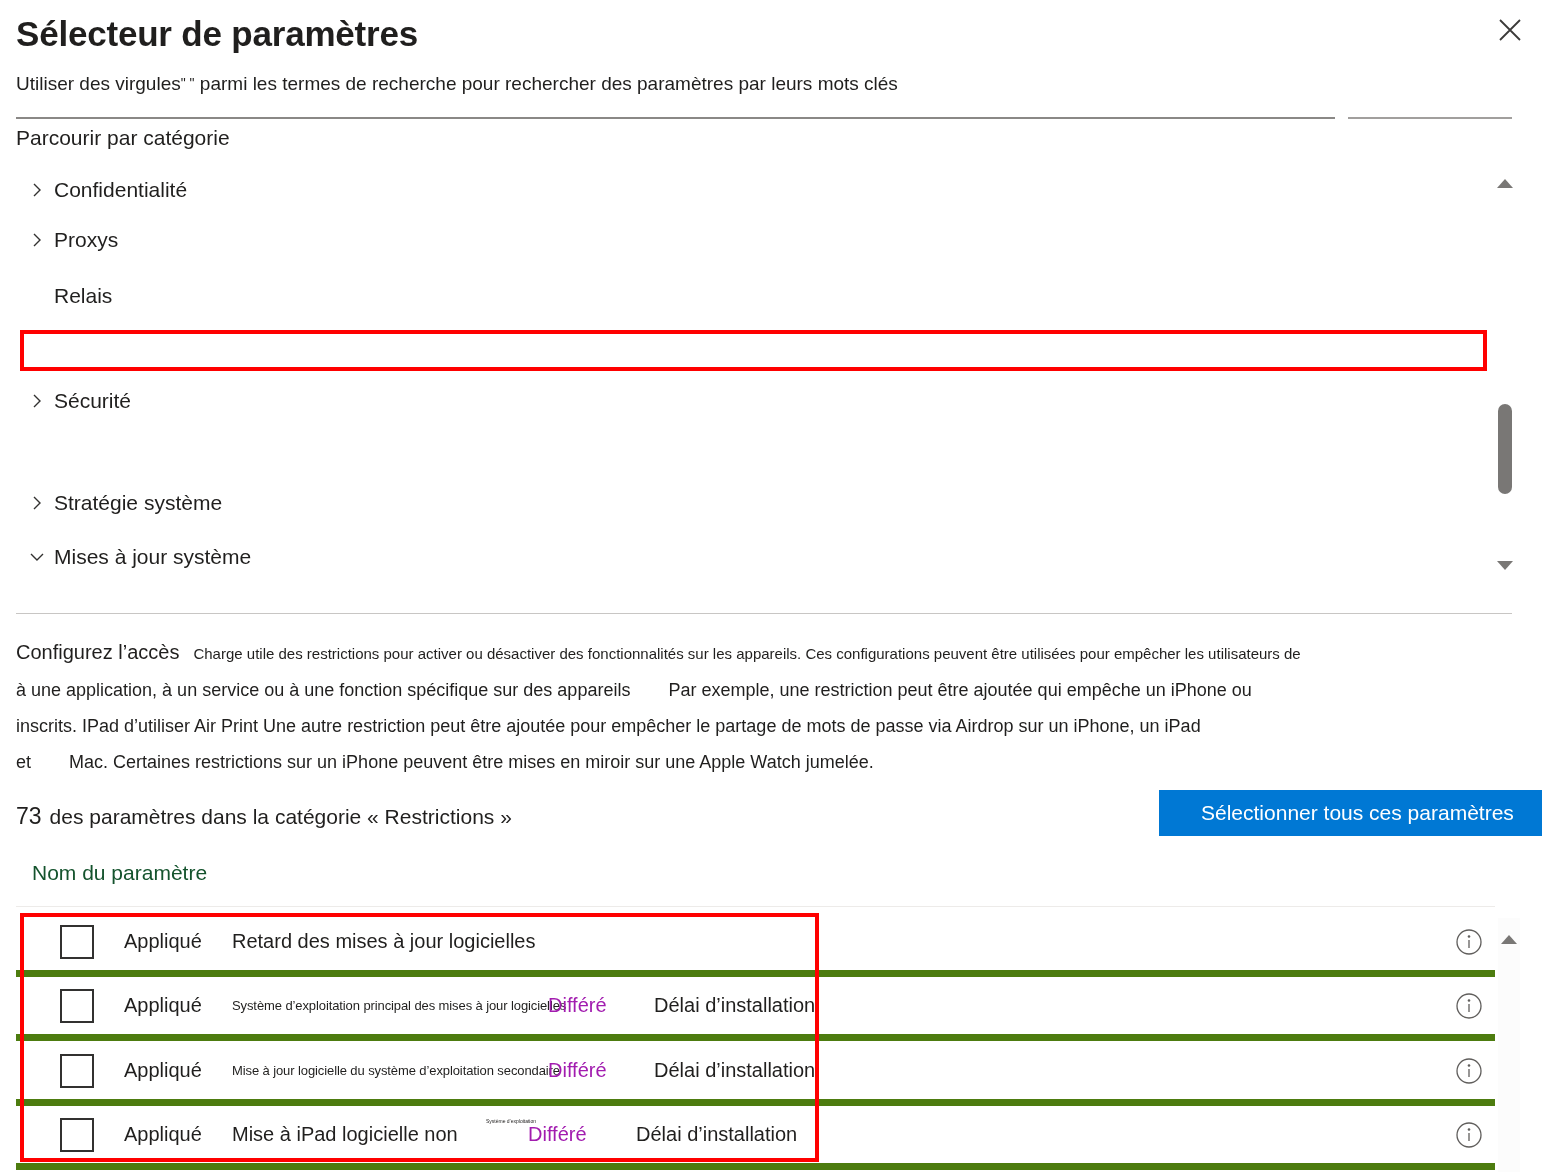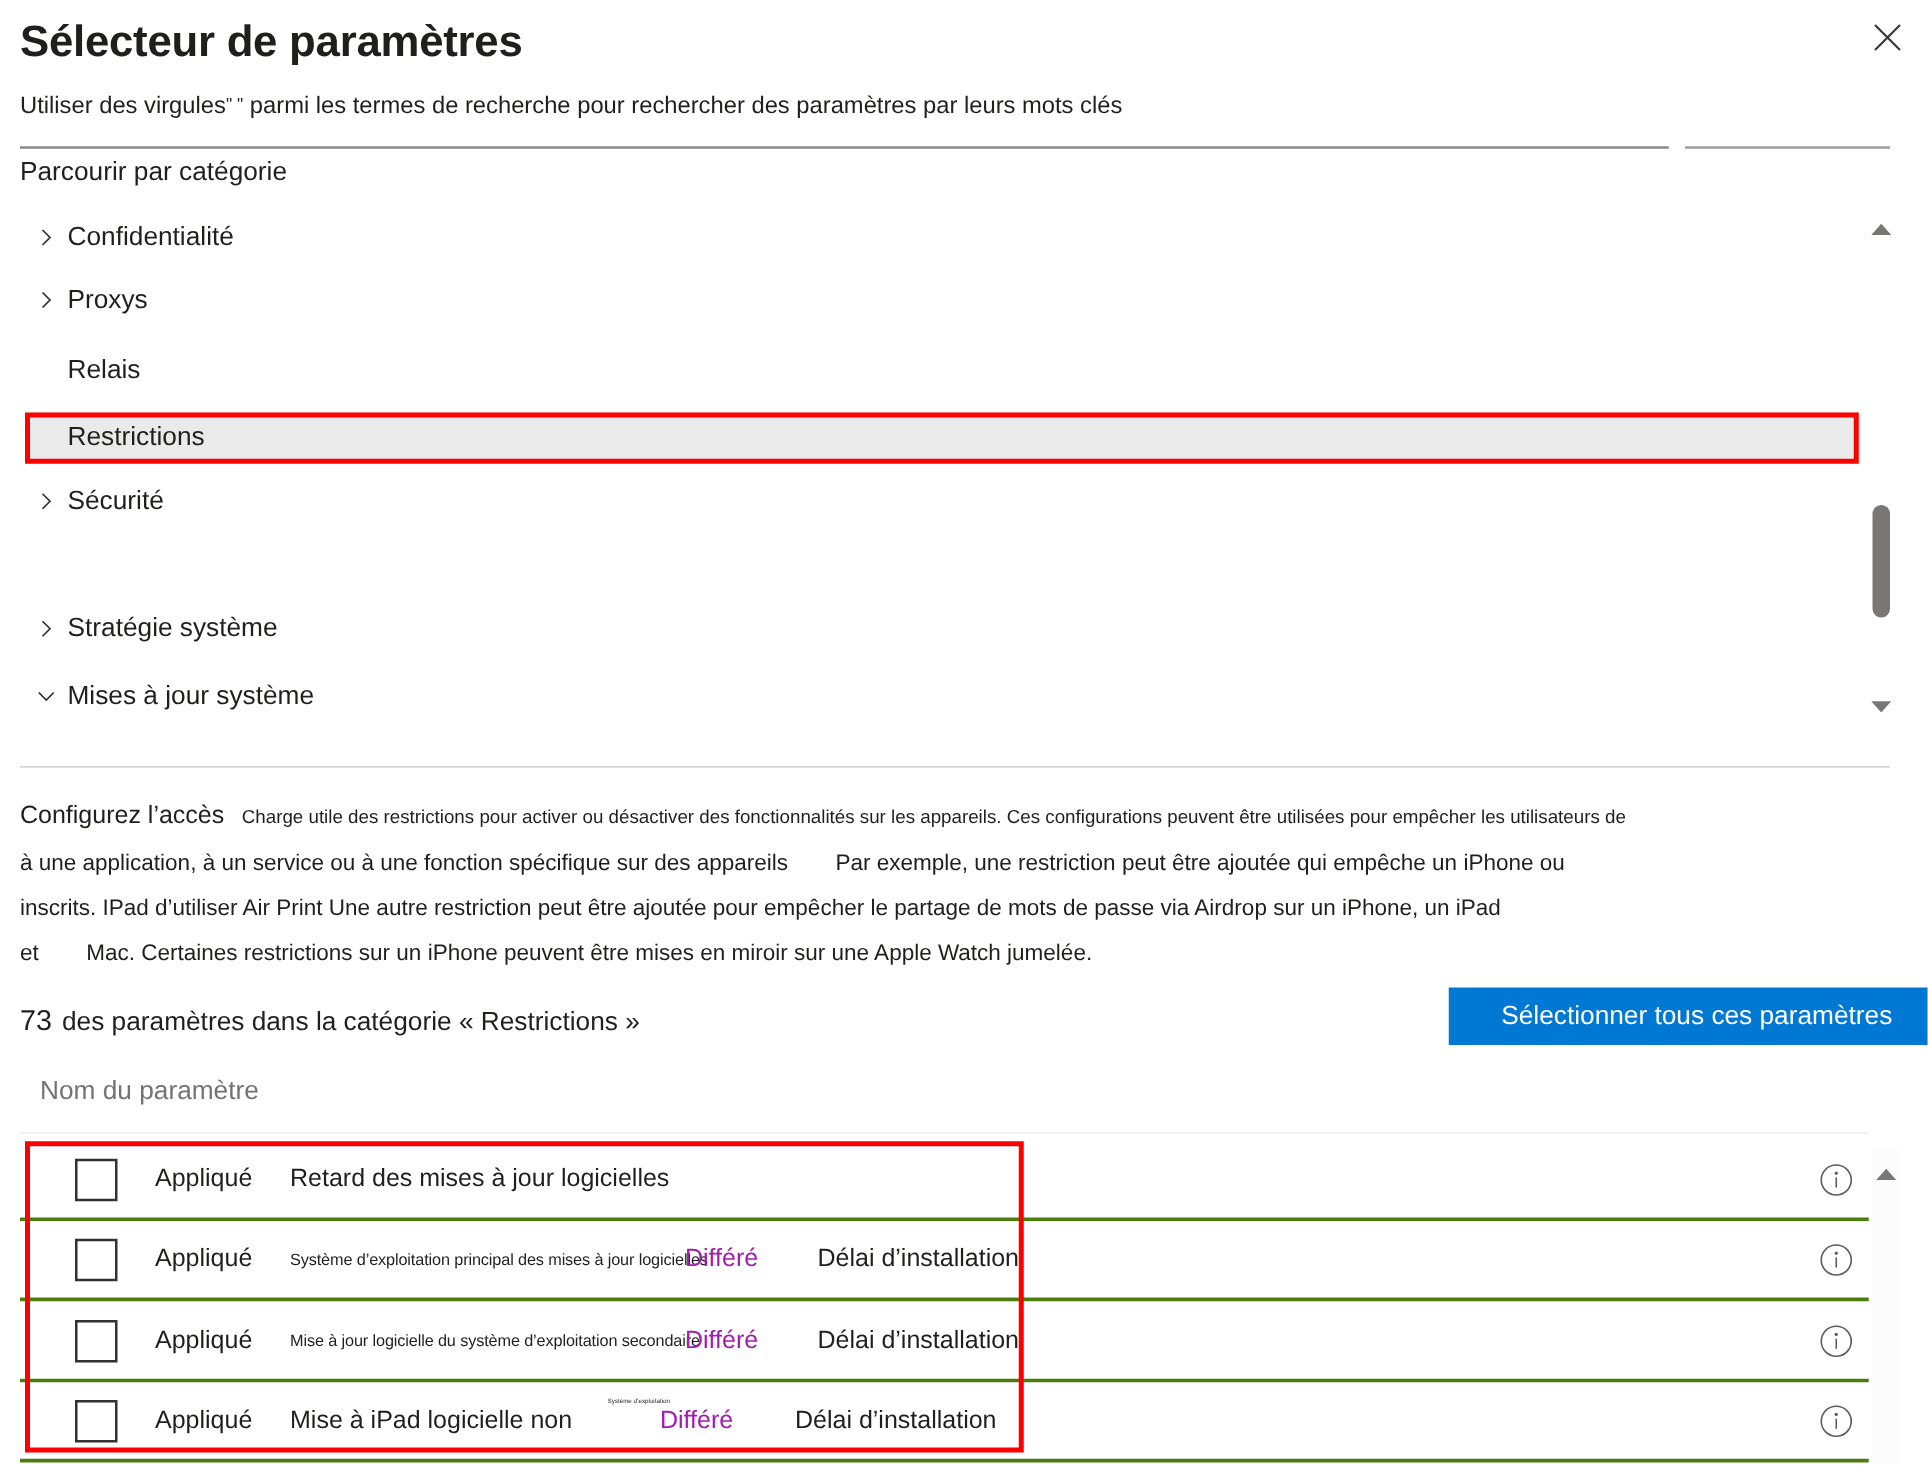--- a/index.html
+++ b/index.html
@@ -243,21 +243,21 @@
     overflow: hidden;
   }
 
   
   #column-header {
     position: absolute;
     left: 32px;
     top: 859px;
     font-size: 21px;
     line-height: 28px;
-    color: #737373;
+    color: #14532d;
   }
   #table-wrap {
     position: absolute;
     left: 16px;
     top: 906px;
     width: 1496px;
     height: 266px;
   }
   #table-top-rule {
     position: absolute;
@@ -265,21 +265,21 @@
     top: 0;
     width: 1479px;
     height: 1px;
     background: #edebe9;
   }
   .settings-row {
     position: absolute;
     left: 0;
     width: 1479px;
     height: 64px;
-    border-bottom: 3px solid #4d7c0f;
+    border-bottom: 7px solid #4d7c0f;
     box-sizing: border-box;
     display: flex;
     align-items: center;
     background: #ffffff;
   }
   .row-checkbox {
     position: absolute;
     left: 44px;
     width: 34px;
     height: 34px;
@@ -400,24 +400,20 @@
         </svg>
     </span>
     <span class="tree-label">Proxys</span>
   </div>
 
   <div class="tree-item leaf" style="top:112px">
     <span class="chev"></span>
     <span class="tree-label">Relais</span>
   </div>
 
-  <div class="tree-item leaf selected" style="top:166px">
-    <span class="chev"></span>
-    <span class="tree-label">Restrictions</span>
-  </div>
   <div id="tree-highlight-box"></div>
 
   <div class="tree-item" style="top:217px">
     <span class="chev">
       <svg width="16" height="16" viewBox="0 0 16 16">
           <path d="M5 2 L11 8 L5 14" stroke="#323130" stroke-width="1.4" fill="none"></path>
         </svg>
     </span>
     <span class="tree-label">Sécurité</span>
   </div>

